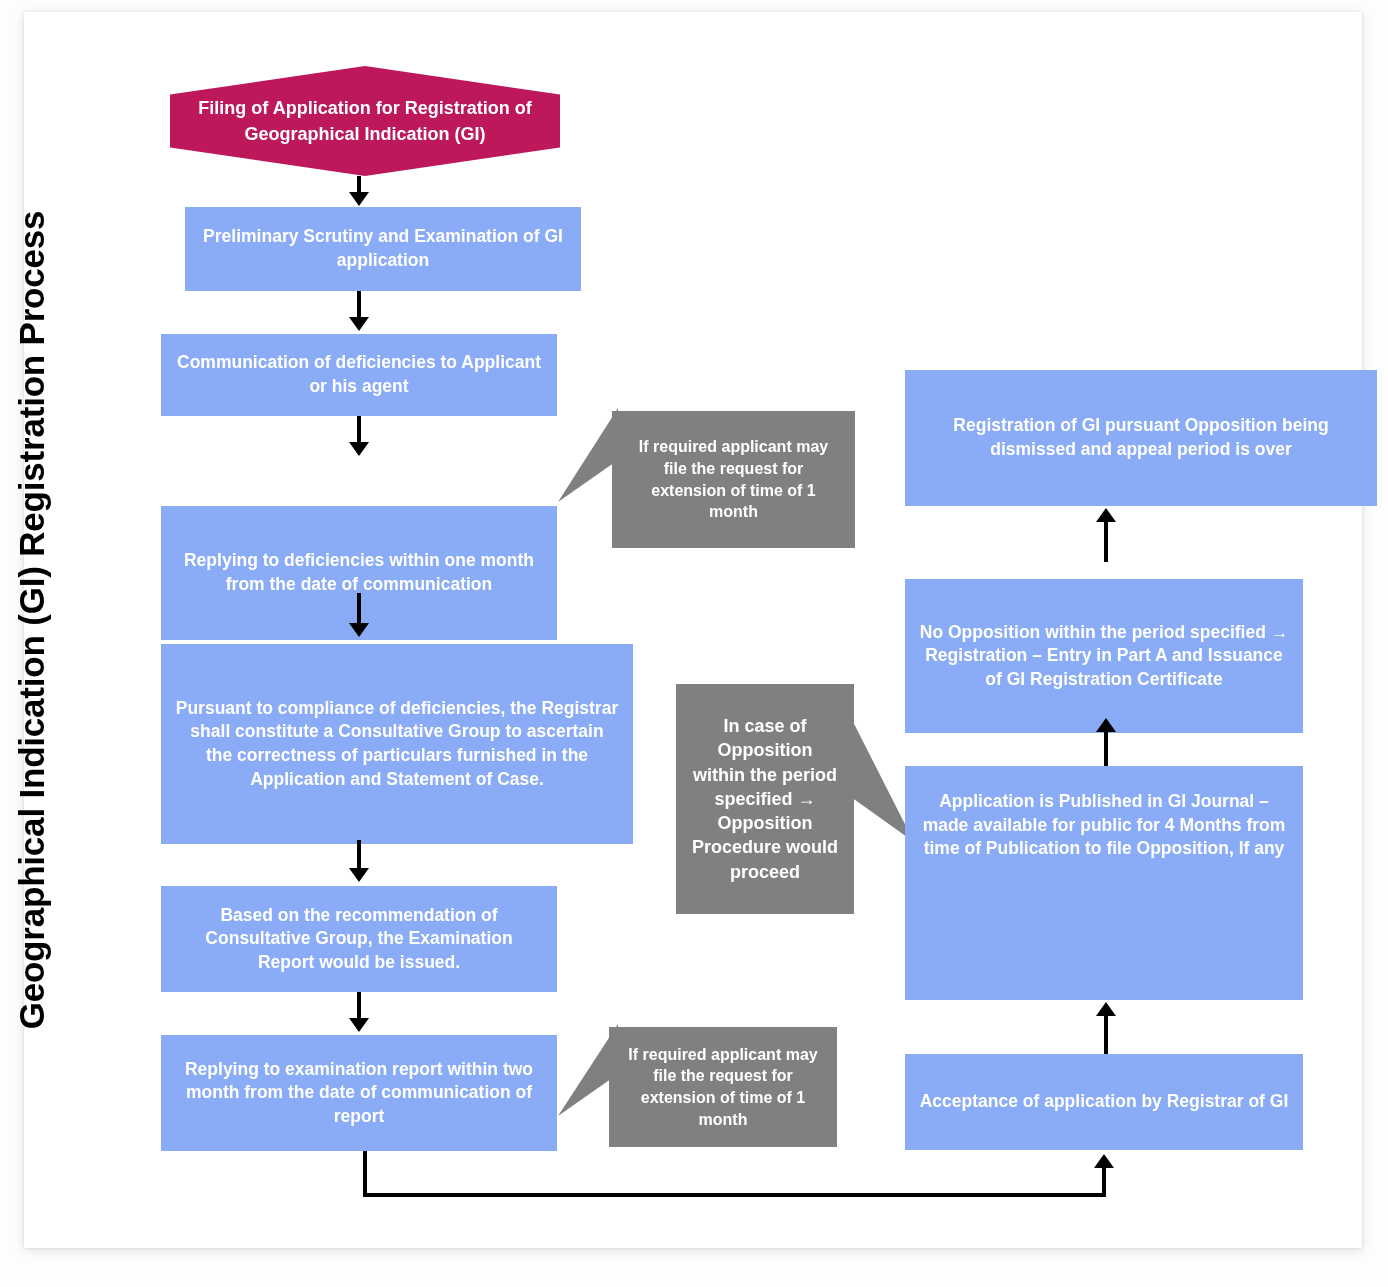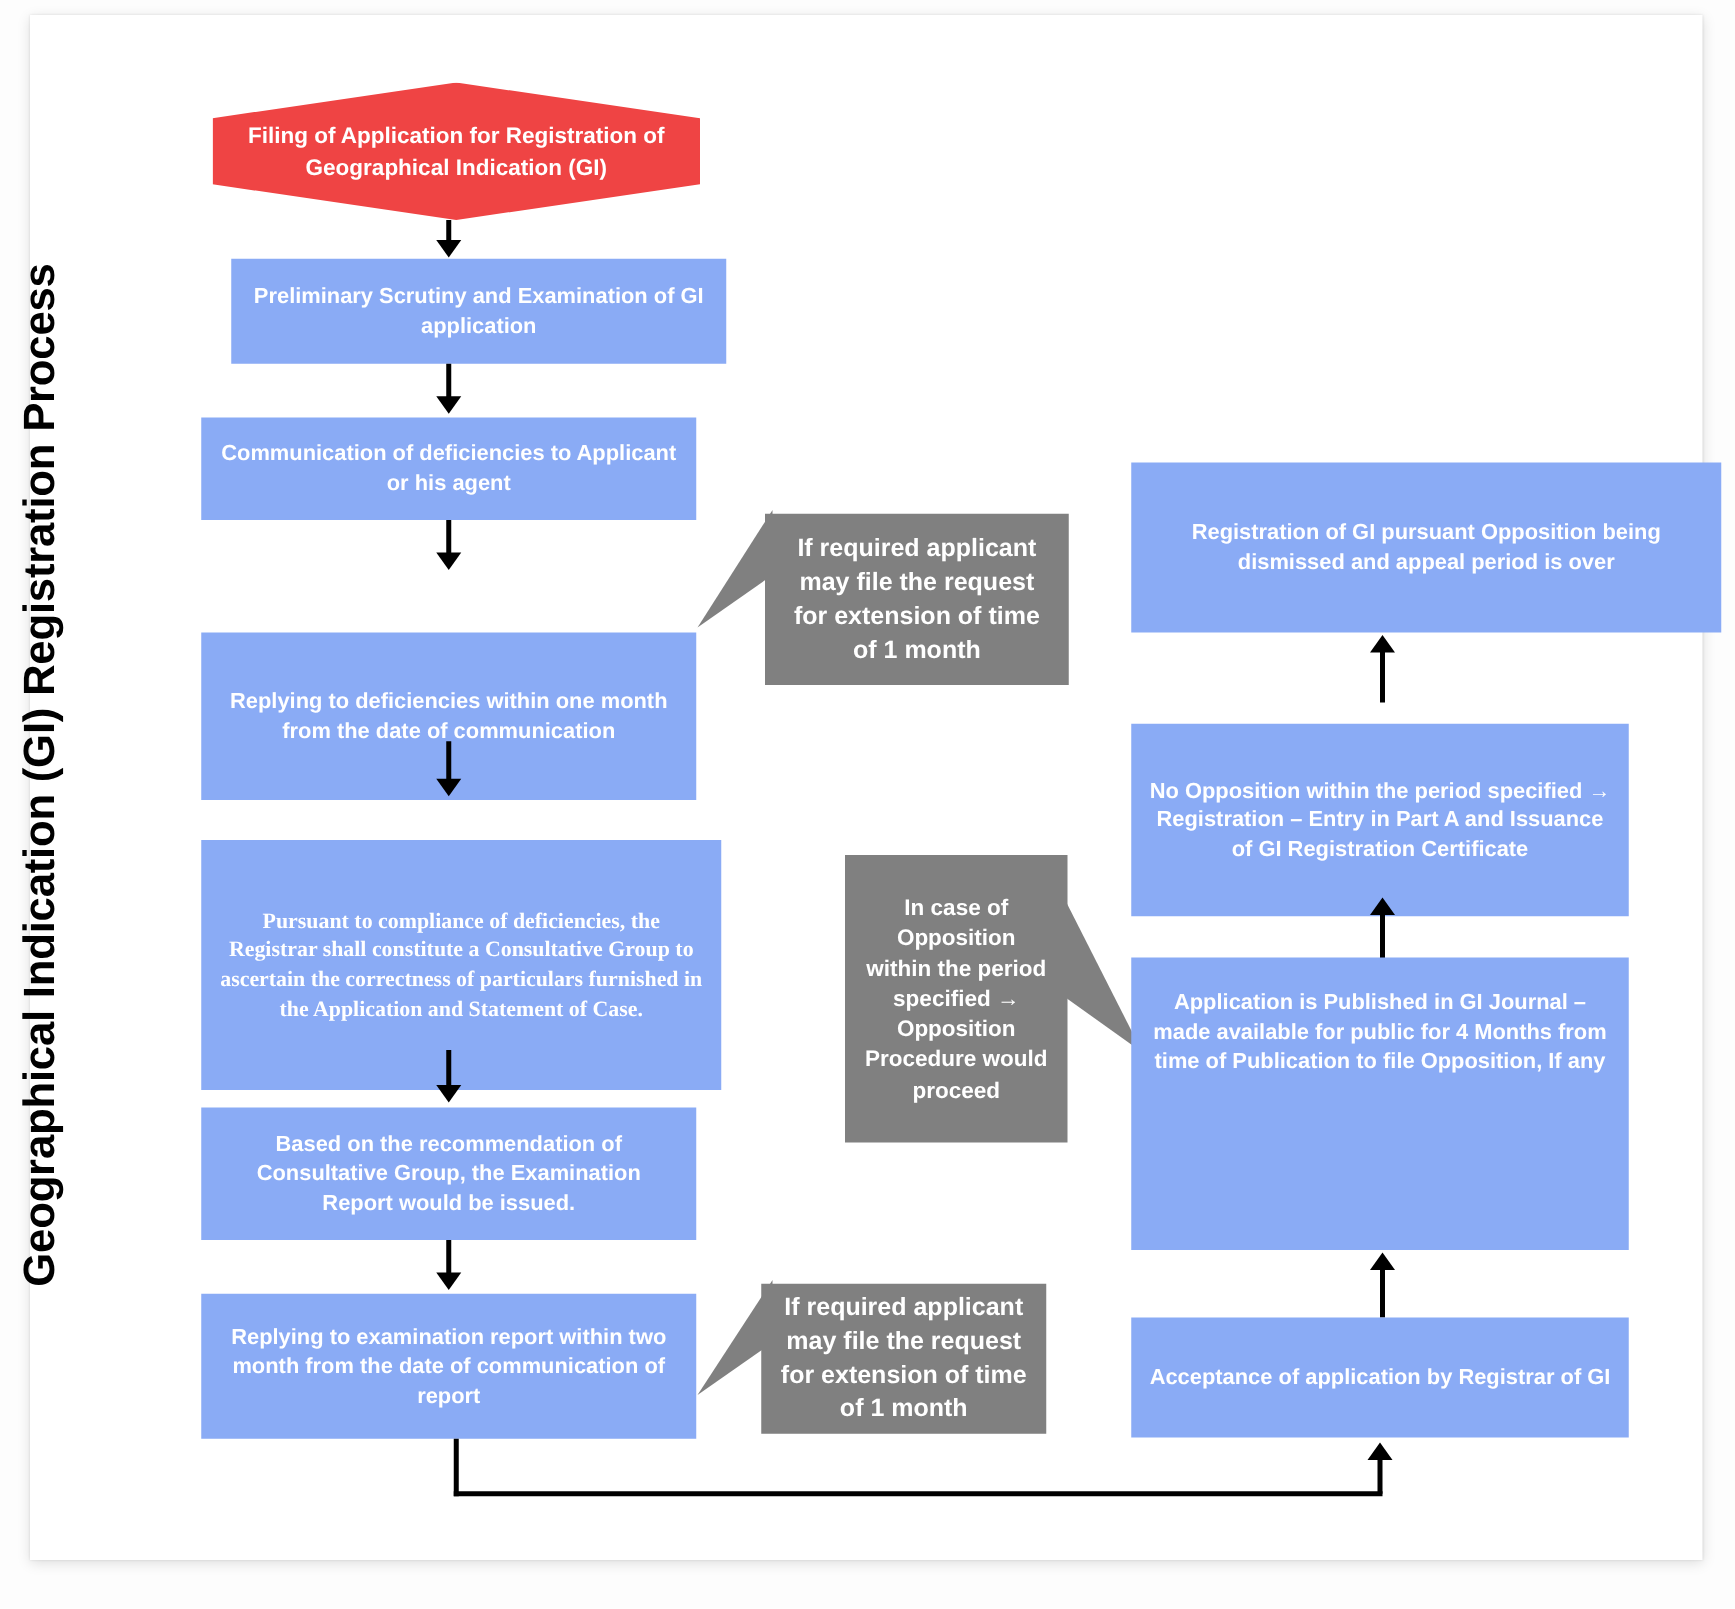--- a/index.html
+++ b/index.html
@@ -59,27 +59,27 @@
     display: flex;
     align-items: center;
     justify-content: center;
     text-align: center;
     color: #ffffff;
     font-weight: 700;
     line-height: 1.35;
     padding: 6px 14px;
   }
   .node.blue  { background: #8aabf5; font-size: 17.5px; }
-  .node.gray  { background: #808080; font-size: 20px; }
+  .node.gray  { background: #808080; font-size: 16px; }
 
   
   .hexagon {
     position: absolute;
     box-sizing: border-box;
-    background: #ef4444;
+    background: #be185d;
     color: #ffffff;
     font-weight: 700;
     font-size: 18px;
     line-height: 1.45;
     display: flex;
     align-items: center;
     justify-content: center;
     text-align: center;
     clip-path: polygon(0% 26%, 50% 0%, 100% 26%, 100% 74%, 50% 100%, 0% 74%);
     padding: 0 26px;
@@ -139,21 +139,21 @@
   <div class="node blue" style="left:161px; top:334px; width:396px; height:82px;">Communication of deficiencies to Applicant or his agent</div>
 
   <div class="vline" style="left:357px; top:416px; height:28px;"></div>
   <div class="arrow-down" style="left:349px; top:442px;"></div>
 
   <div class="node blue" style="left:161px; top:459px; width:396px; height:134px;margin-top:47px;">Replying to deficiencies within one month from the date of communication</div>
 
   <div class="vline" style="left:357px; top:593px; height:32px;"></div>
   <div class="arrow-down" style="left:349px; top:623px;"></div>
 
-  <div class="node blue" style="left:161px; top:672px; width:416px; height:200px;font-family:Liberation Serif, serif;">Pursuant to compliance of deficiencies, the Registrar shall constitute a Consultative Group to ascertain the correctness of particulars furnished in the Application and Statement of Case.</div>
+  <div class="node blue" style="left:161px; top:644px; width:472px; height:200px;">Pursuant to compliance of deficiencies, the Registrar shall constitute a Consultative Group to ascertain the correctness of particulars furnished in the Application and Statement of Case.</div>
 
   <div class="vline" style="left:357px; top:840px; height:30px;"></div>
   <div class="arrow-down" style="left:349px; top:868px;"></div>
 
   <div class="node blue" style="left:161px; top:886px; width:396px; height:106px;">Based on the recommendation of Consultative Group, the Examination Report would be issued.</div>
 
   <div class="vline" style="left:357px; top:992px; height:28px;"></div>
   <div class="arrow-down" style="left:349px; top:1018px;"></div>
 
   <div class="node blue" style="left:161px; top:1035px; width:396px; height:116px;">Replying to examination report within two month from the date of communication of report</div>

